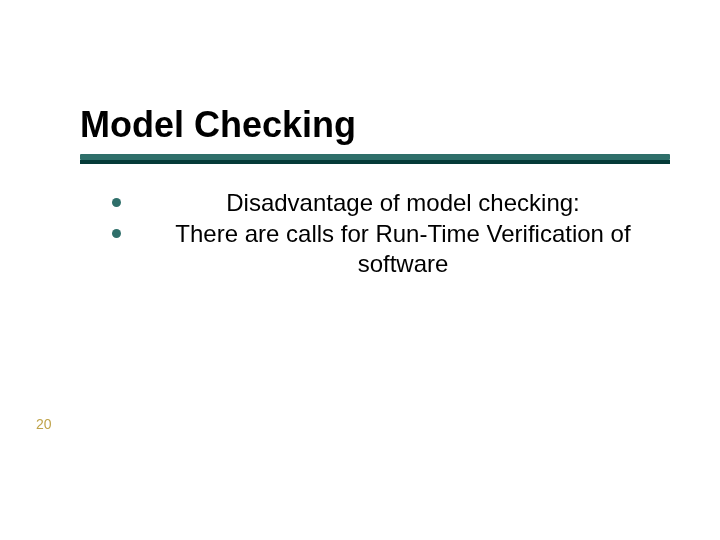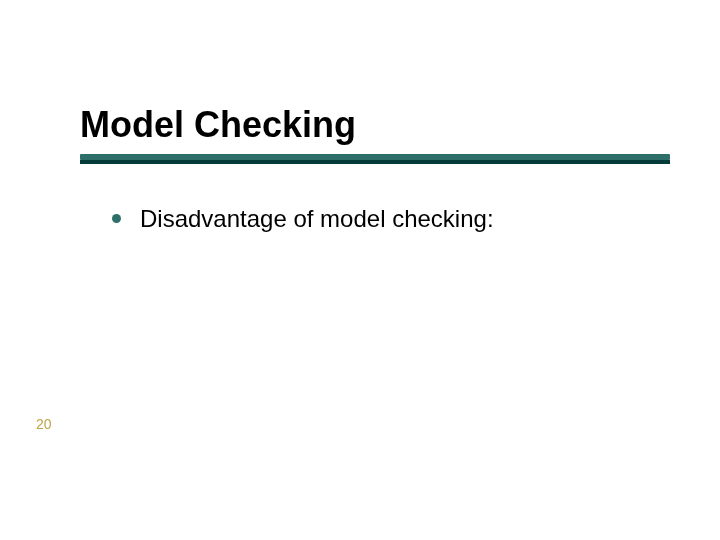--- a/index.html
+++ b/index.html
@@ -1,17 +1,17 @@
 <!DOCTYPE html>
 <html><head>
 <meta charset="utf-8">
 <style>
   * { margin: 0; padding: 0; box-sizing: border-box; }
   html, body { width: 720px; height: 540px; background: #ffffff; font-family: Arial, Helvetica, sans-serif; overflow: hidden; }
-  .slide { position: relative; width: 720px; height: 460px; background: #ffffff; }
+  .slide { position: relative; width: 720px; height: 460px; background: #ffffff; text-align: center; }
   .accent-circle {
     position: absolute;
     top: 72px;
     left: 54px;
     width: 52px;
     height: 52px;
     border-radius: 50%;
     border: 14px solid rgba(255,255,255,0.85);
     box-sizing: border-box;
     background: transparent;
@@ -45,21 +45,21 @@
     height: 4px;
     background: #043a38;
     margin-top: 0px;
   }
   .content {
     position: absolute;
     top: 188px;
     left: 106px;
     width: 560px;
   }
-  ul.bullets { list-style: none; margin-top: 16px; }
+  ul.bullets { list-style: none; }
   ul.bullets li {
     position: relative;
     padding-left: 34px;
     font-size: 24px;
     line-height: 1.22;
     color: #000;
     margin-bottom: 2px;
   }
   ul.bullets li::before {
     content: "";
@@ -85,16 +85,17 @@
 <div class="slide">
   <div class="accent-circle"></div>
   <div class="title">Model Checking</div>
   <div class="underline-wrap">
     <div class="underline-main"></div>
     <div class="underline-shadow"></div>
   </div>
   <div class="content">
     <ul class="bullets">
       <li>Disadvantage of model checking:</li>
+      <li>There are calls for Run-Time Verification of software</li>
     </ul>
   </div>
   <div class="page-number">20</div>
 </div>
 
 </body></html>

